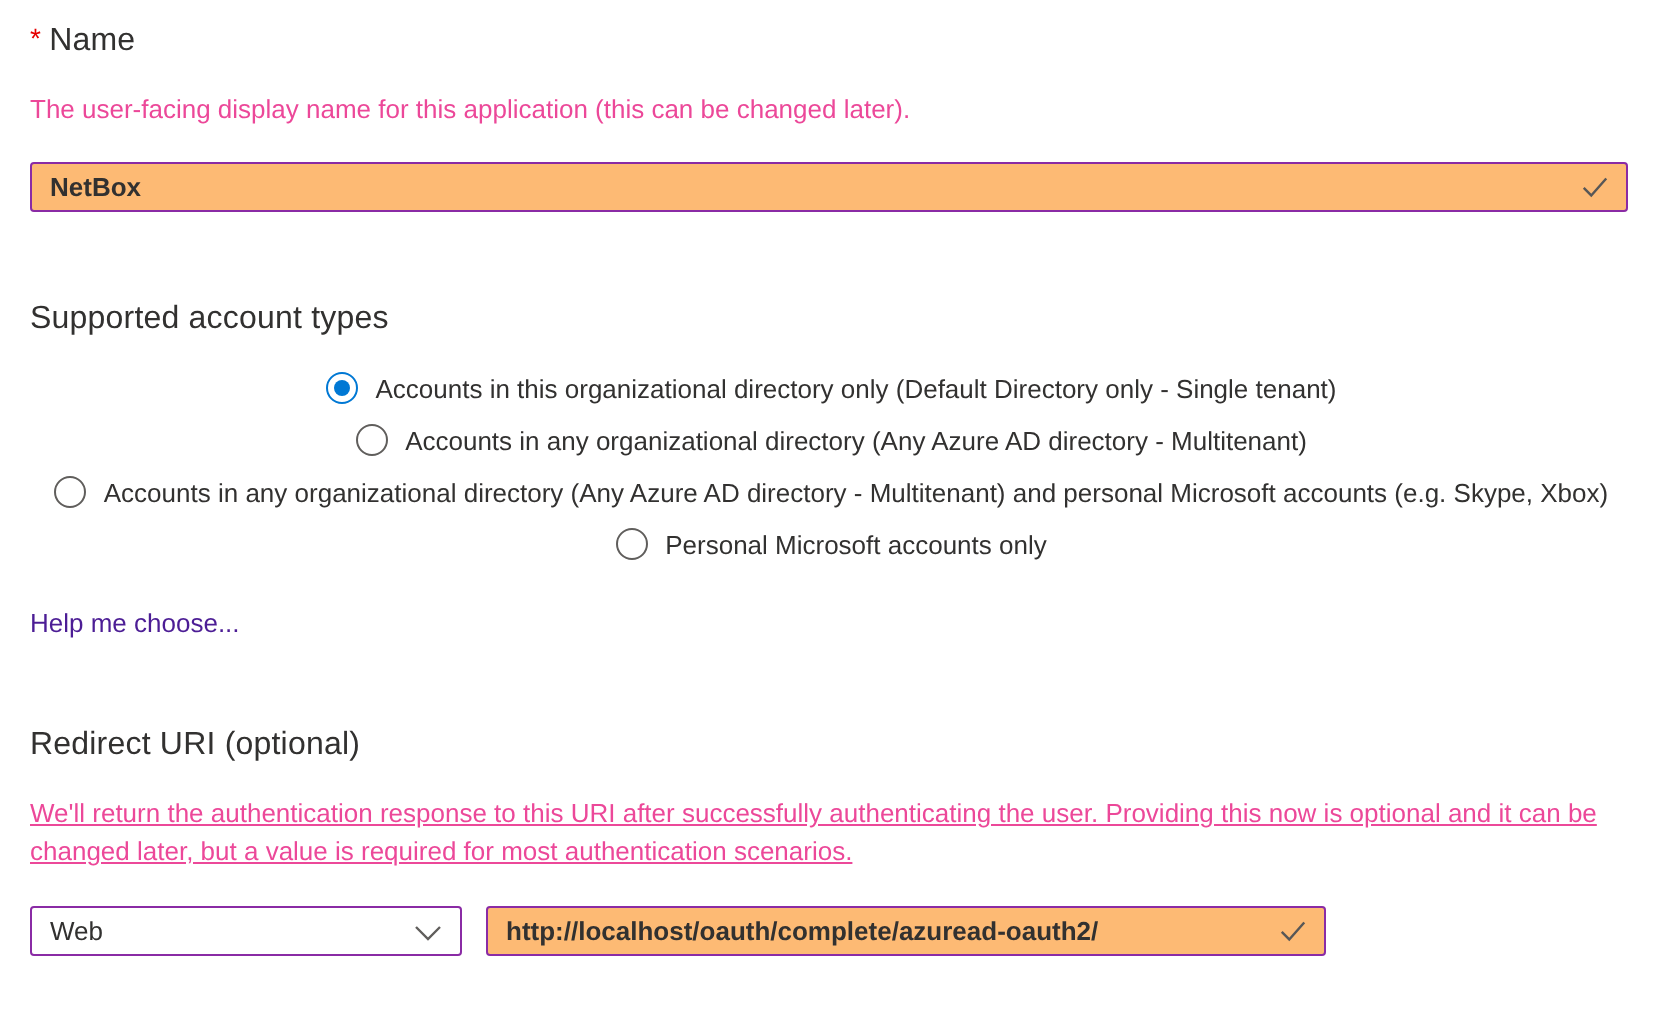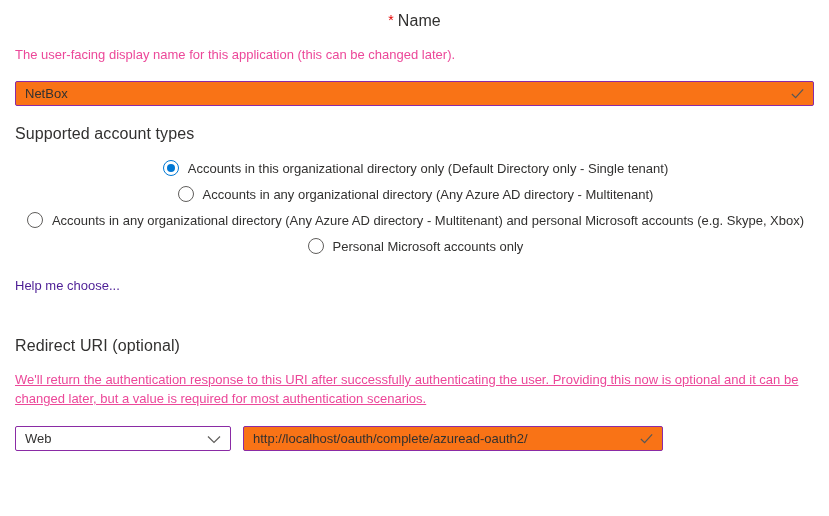--- a/index.html
+++ b/index.html
@@ -21,48 +21,49 @@
   }
   .required-marker { color: #e50000; font-size: 14px; margin-right: 4px; position: relative; top: -1px; }
 
   .desc {
     font-size: 13px;
     color: #ec4899;
     line-height: 19px;
   }
 
   
-  #name-title { margin-top: 2px; text-align: center; }
+  #name-title { margin-top: 2px; }
   #name-desc { margin-top: 15px; }
 
   .input-wrap {
     position: relative;
     margin-top: 17px;
   }
   .text-input {
     width: 100%;
     height: 25px;
     border: 1px solid #8a2ba5;
     border-radius: 2px;
-    background: #f97316;
+    background: #fdba74;
     font-family: "Liberation Sans", "DejaVu Sans", sans-serif;
     font-size: 13px;
     color: #323130;
     padding: 0 28px 0 9px;
     outline: none;
+    font-weight: bold;
   }
   .valid-check {
     position: absolute;
     right: 9px; top: 5px;
     width: 15px; height: 15px;
     pointer-events: none;
   }
 
   
-  #account-types-title { margin-top: 19px; }
+  #account-types-title { margin-top: 45px; }
   #account-types-question { margin-top: 22px; }
 
   .radio-group { margin-top: 12px; }
   .radio-row {
     display: flex;
     align-items: center;
     height: 26px;
     cursor: pointer;
     justify-content: center;
   }

